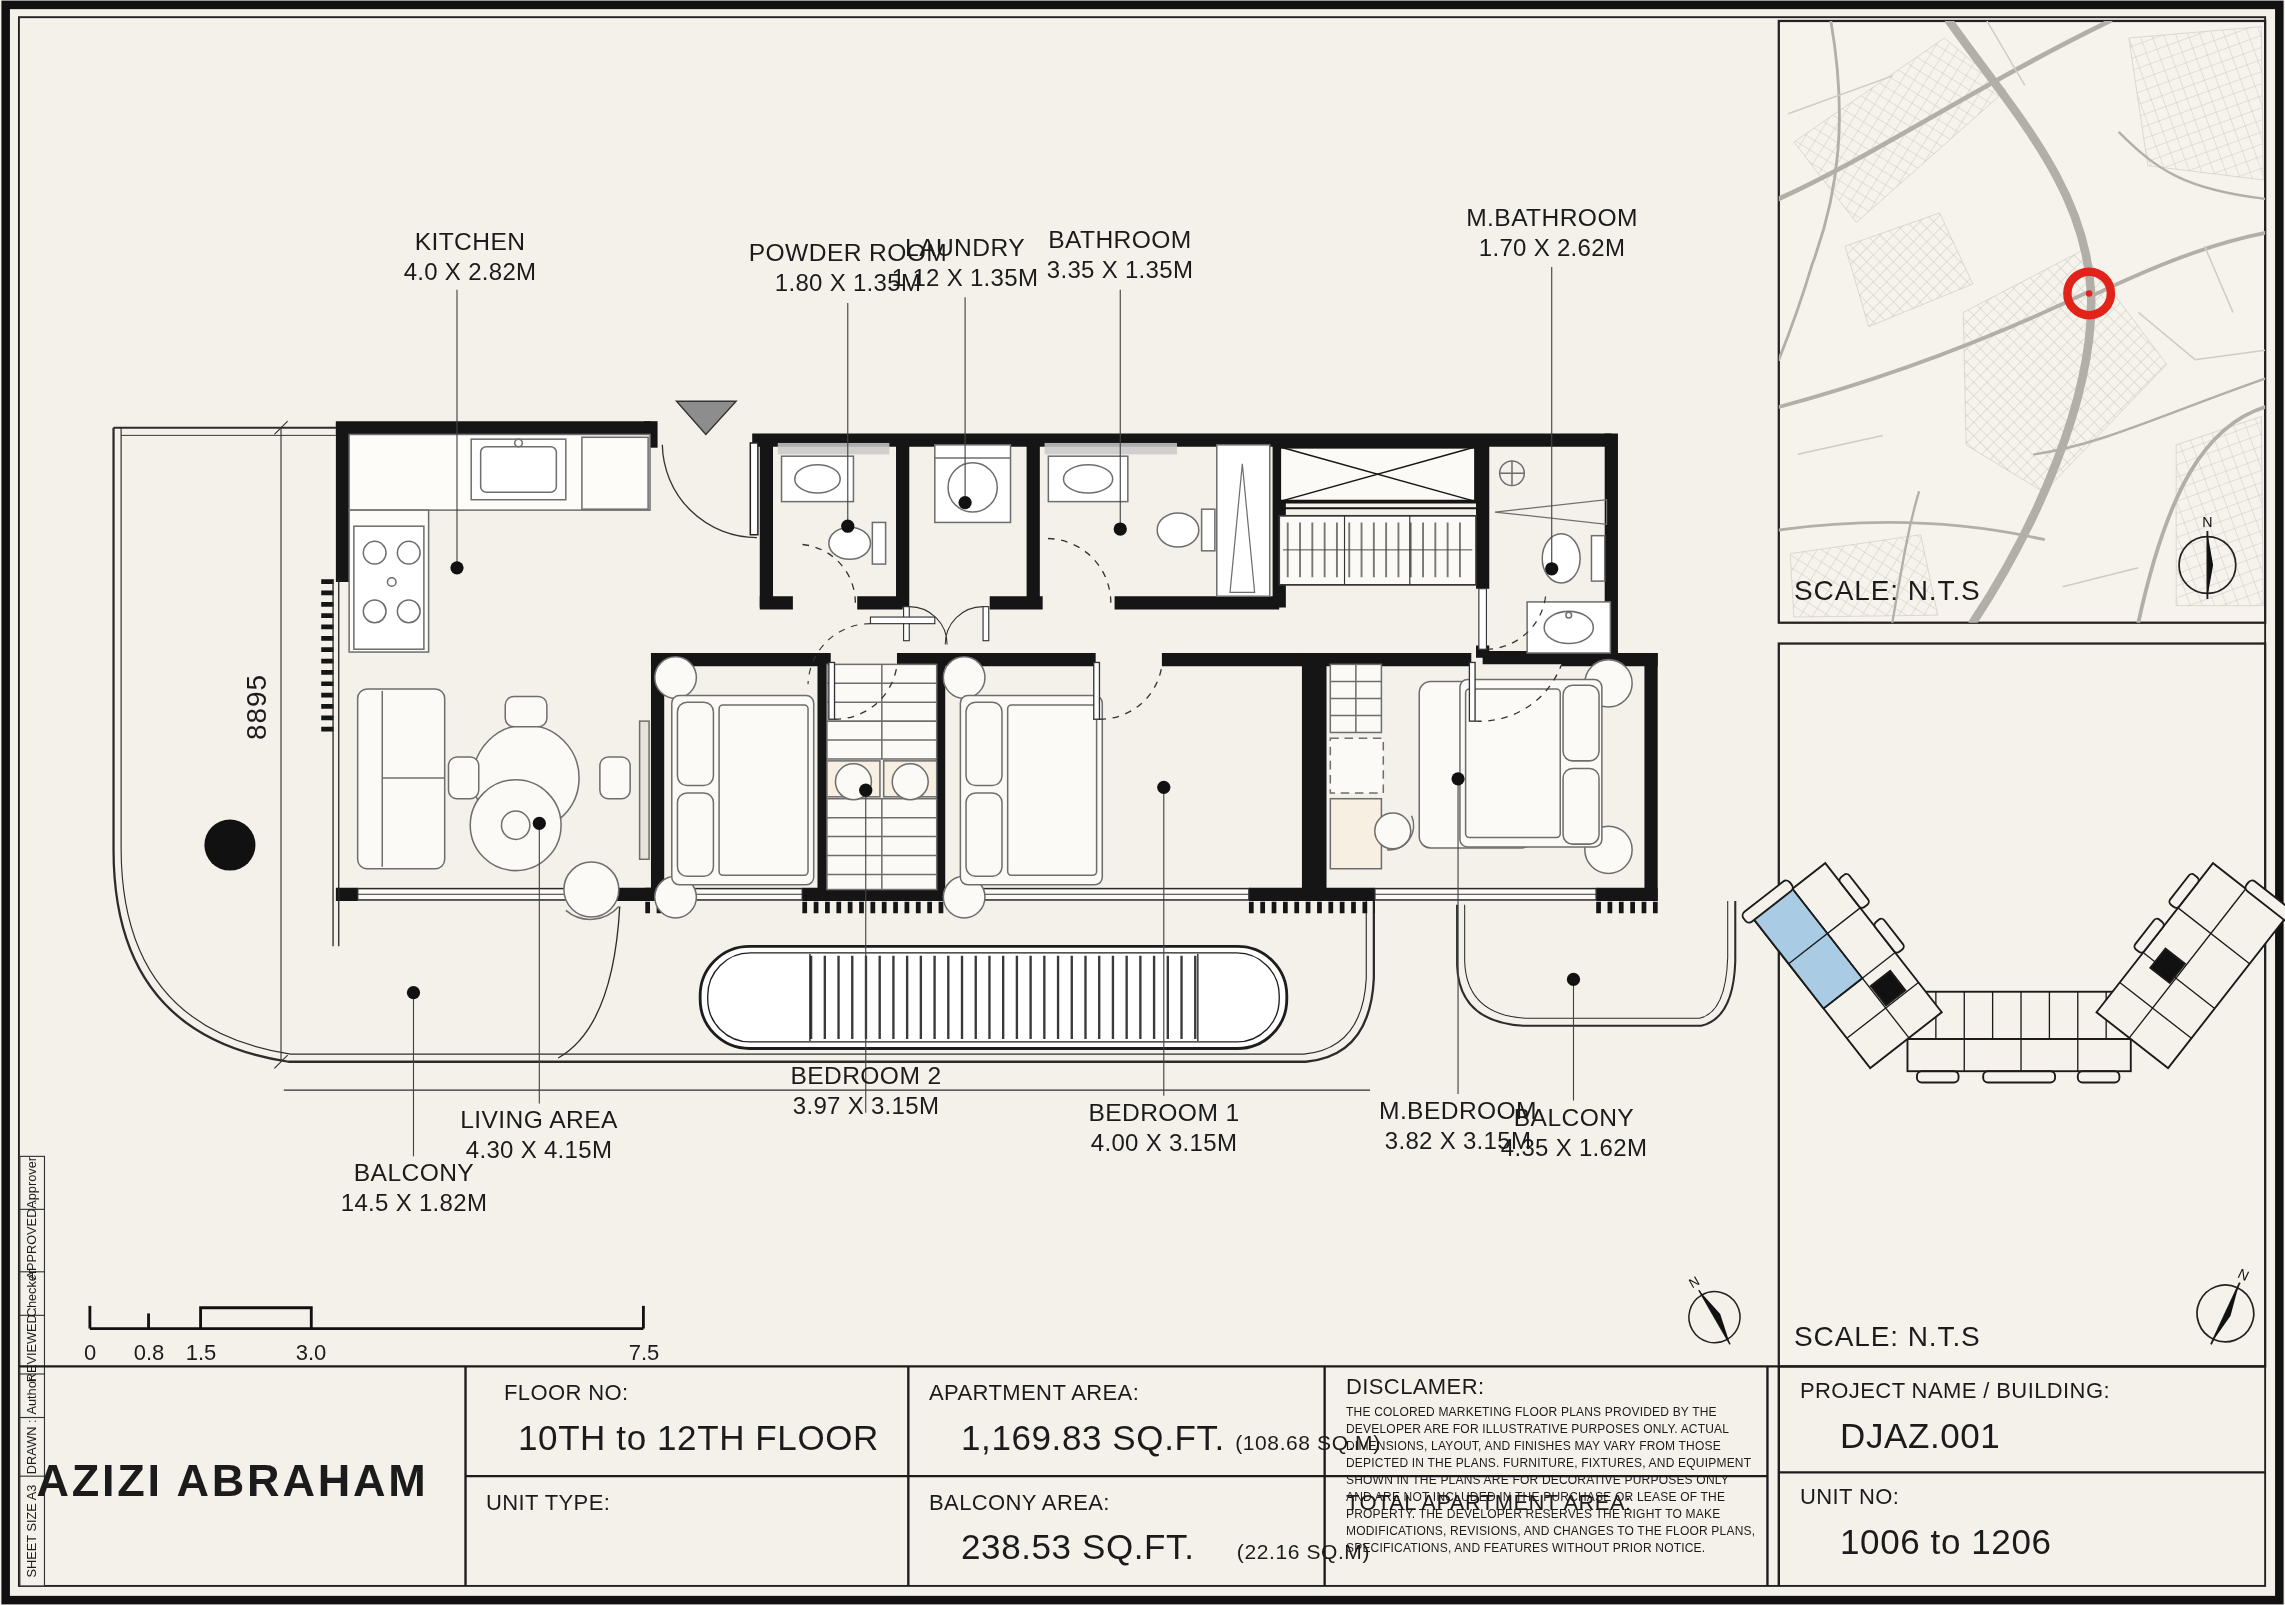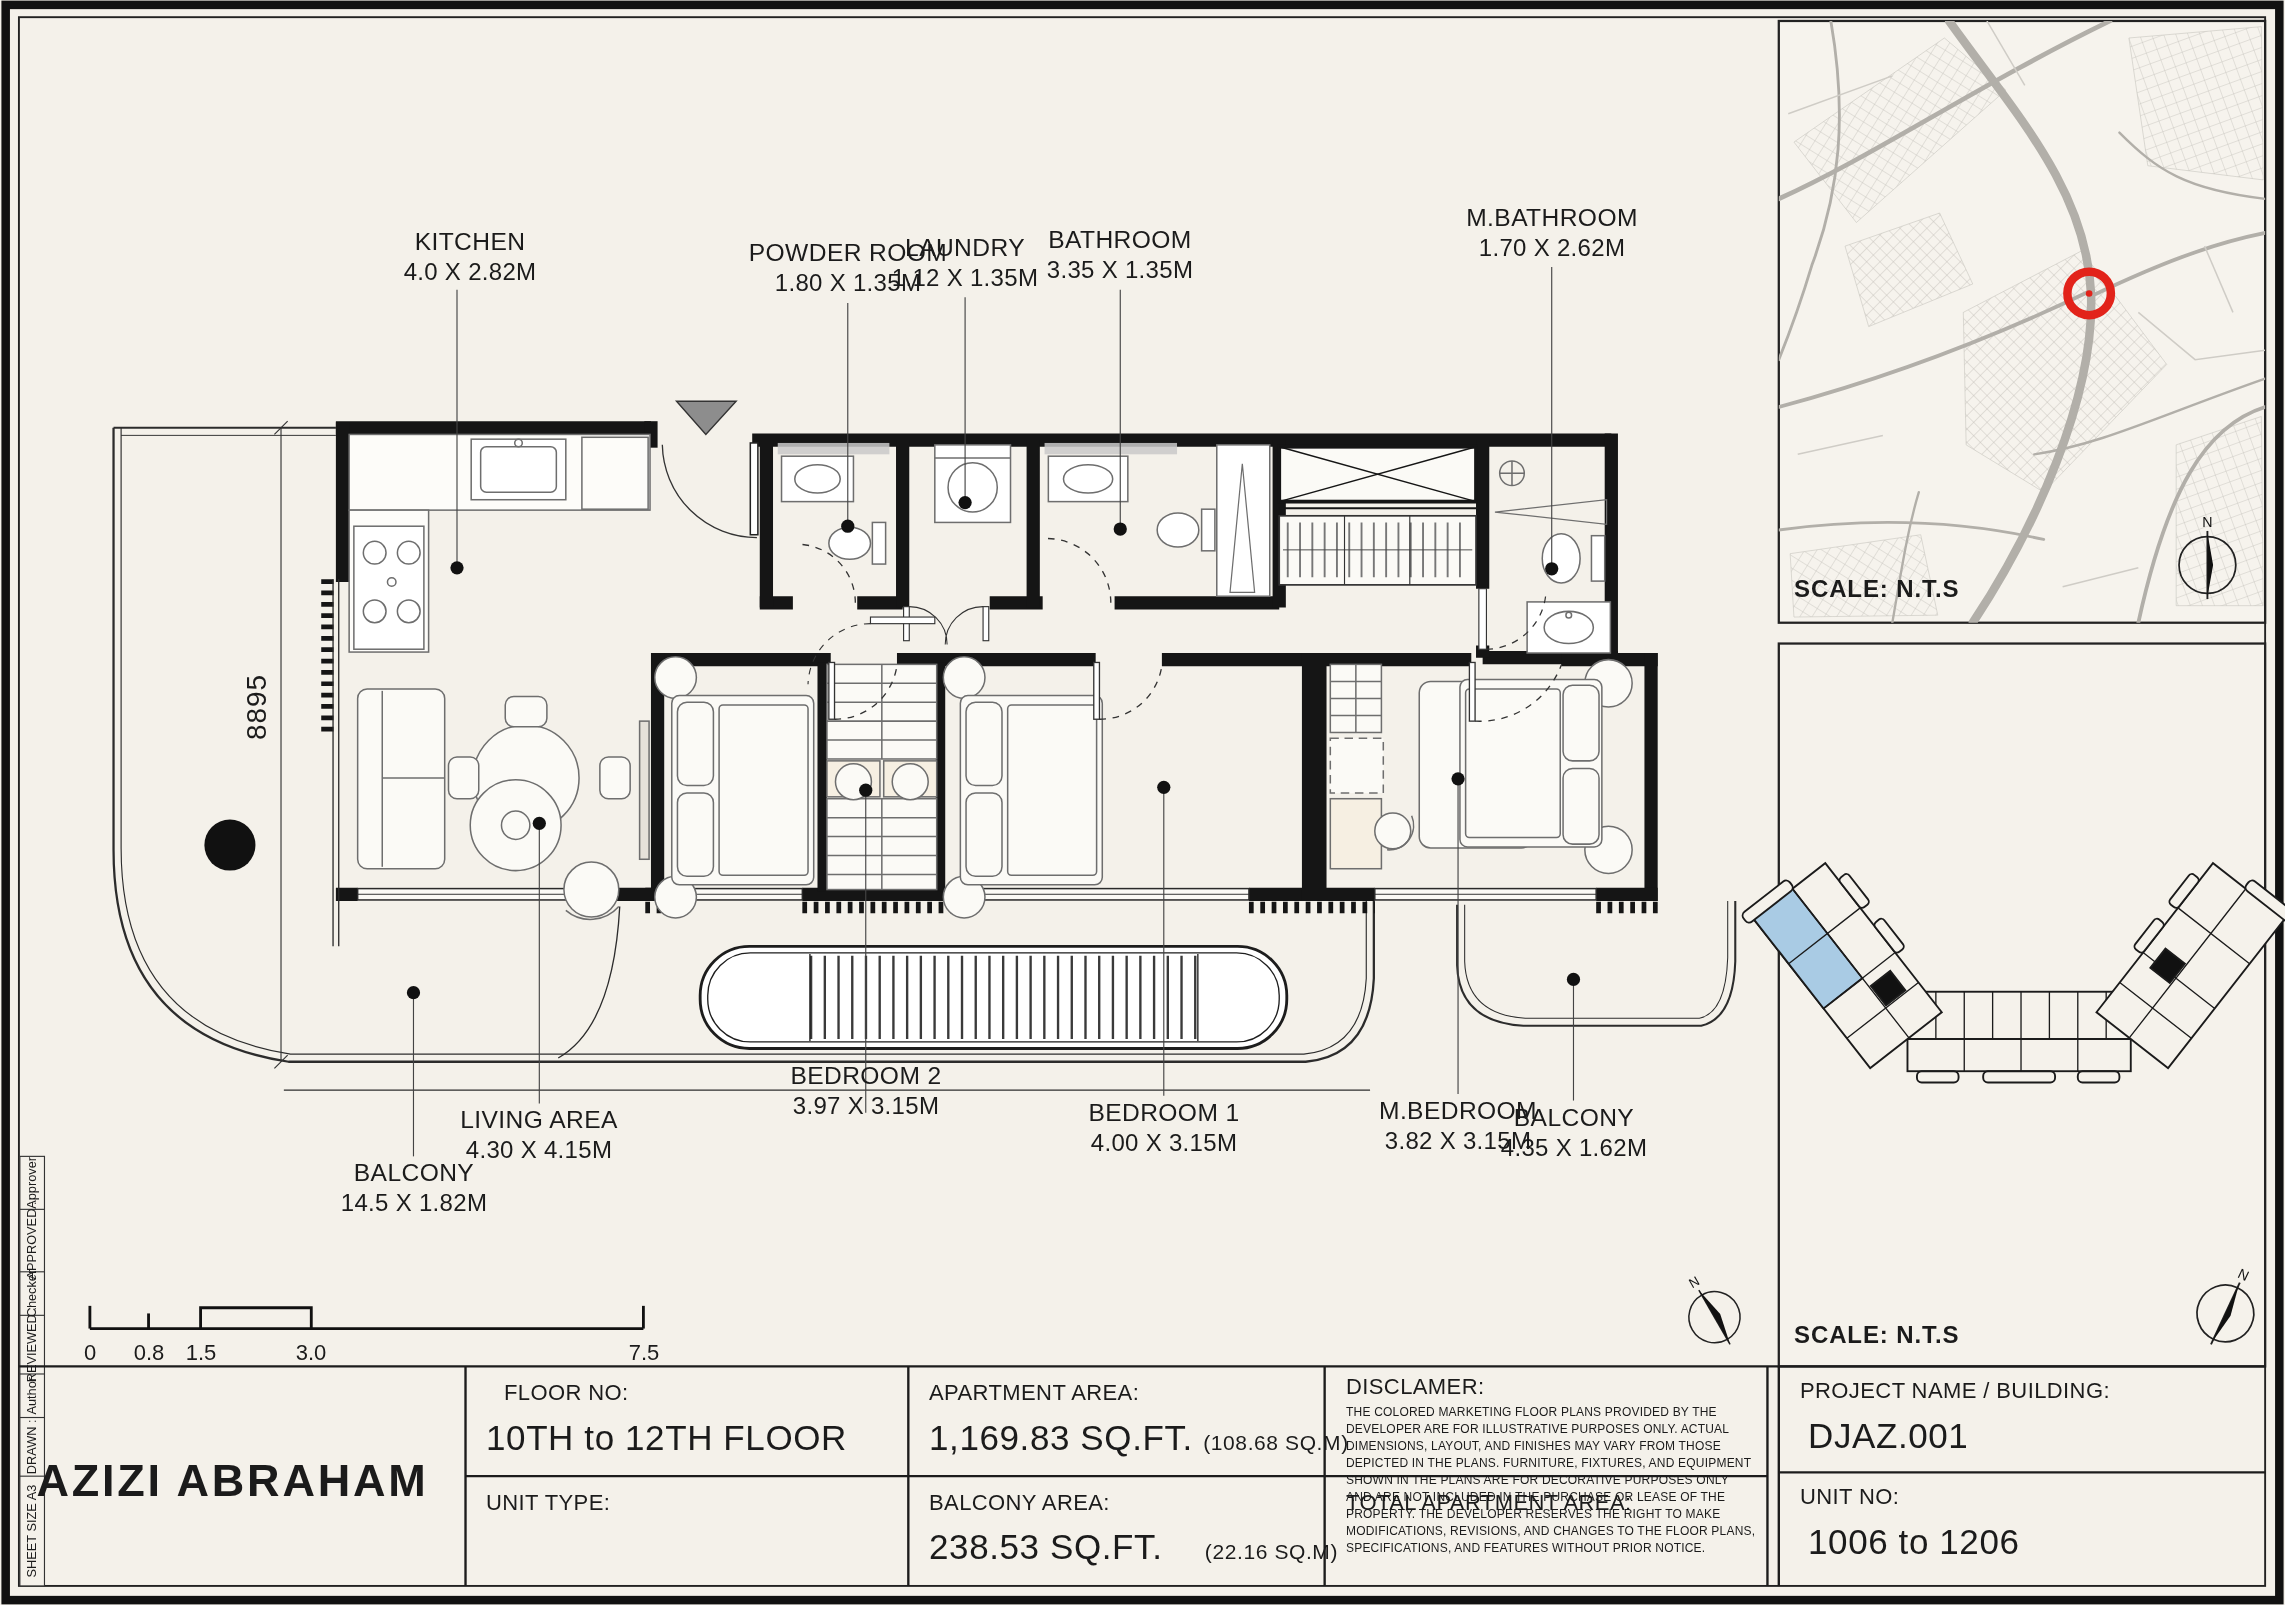--- a/index.html
+++ b/index.html
@@ -4,25 +4,25 @@
 <style>
   html,body{margin:0;padding:0;background:#e8e5de;}
   .sheet{position:relative;width:2285px;height:1605px;background:#f4f1ea;overflow:hidden;
          font-family:"Liberation Sans",sans-serif;color:#1b1b1b;}
   .sheet svg{position:absolute;left:0;top:0;}
   .abs{position:absolute;}
   .rlabel{position:absolute;transform:translateX(-50%);text-align:center;line-height:1.22;white-space:nowrap;}
   .rname{font-size:24.6px;letter-spacing:0.4px;}
   .rdims{font-size:24px;letter-spacing:0.3px;}
   .tlabel{font-size:22px;letter-spacing:0.4px;}
-  .tvalue{font-size:35px;letter-spacing:0.6px;font-weight:500;white-space:nowrap;}
+  .tvalue{font-size:35px;letter-spacing:0.6px;font-weight:500;white-space:nowrap;margin-left:32px;}
   .tmetric{font-size:21px;font-weight:400;}
   .brand{font-size:45px;letter-spacing:2.8px;font-weight:700;width:409px;text-align:center;}
   .disc{font-size:12px;line-height:1.42;width:411px;letter-spacing:0.2px;}
-  .scalelab{font-size:24px;letter-spacing:0.9px;font-weight:bold;}
+  .scalelab{font-size:28px;letter-spacing:0.9px;}
   .dim8895{font-size:28px;letter-spacing:0.9px;transform:translate(-50%,-50%) rotate(-90deg);}
   .sbnum{font-size:22px;transform:translateX(-50%);}
 </style>
 </head>
 <body>
 
 <div class="sheet">
 
 <svg width="2285" height="1605" viewBox="0 0 2415 1696">
   <defs>

